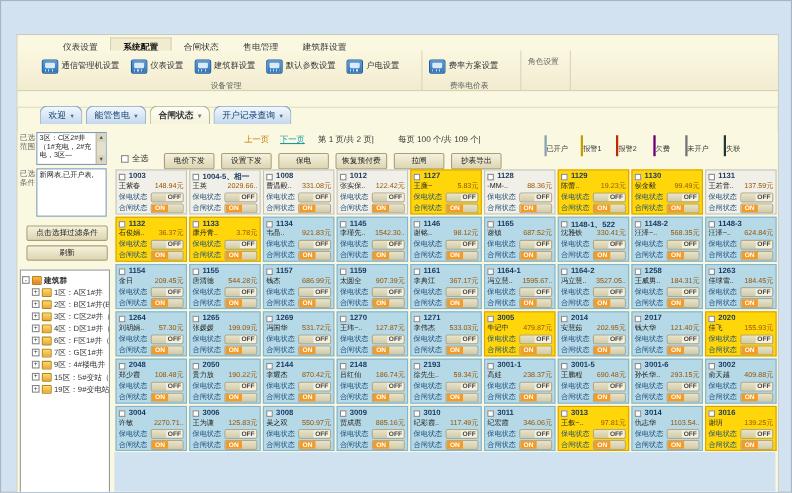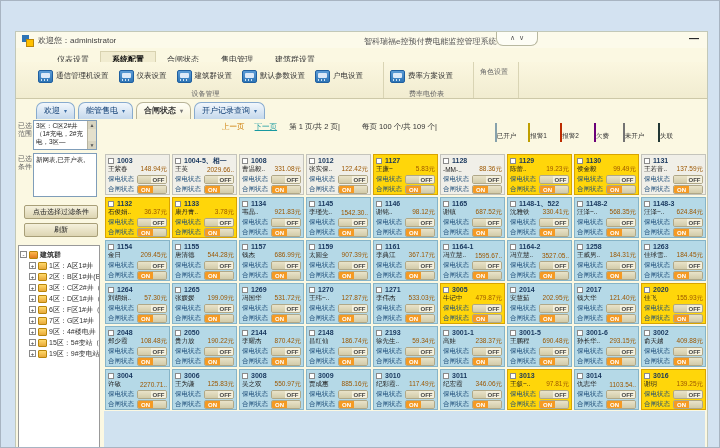--- a/index.html
+++ b/index.html
@@ -25,21 +25,21 @@
   .ribbon{position:relative;height:37px;background:linear-gradient(#fbf7e0,#f1ecd0);border-bottom:1px solid #cdc8a8;display:flex;padding-left:16px;box-sizing:border-box;}
   .rgroup{position:relative;padding:3px 10px 0 6px;border-right:1px solid #d9d4b4;}
   .rgroup-items{display:flex;align-items:center;height:22px;}
   .ritem{display:flex;align-items:center;margin-right:10px;cursor:pointer;}
   .ricon{position:relative;width:13px;height:11px;background:linear-gradient(#5b9bd5,#2e75b6);border:1px solid #1f5fa0;border-radius:2px;margin-right:3px;flex:none;}
   .ricon::after{content:"";position:absolute;left:2px;right:2px;top:2px;bottom:4px;background:#dce9f8;border-radius:1px;}
   .ricon::before{content:"";position:absolute;left:2px;right:2px;bottom:1px;height:2px;background:repeating-linear-gradient(90deg,#cfe2f6 0 1px,transparent 1px 3px);}
   .ritem-label{font-size:7.5px;color:#333;white-space:nowrap;}
   .rgroup-label{text-align:center;font-size:7px;color:#666;padding:2px 0 0;}
   
-  .tabstrip{position:relative;height:36px;background:#fbf8e2;padding-left:20px;padding-top:0;box-sizing:border-box;border-bottom:1px solid #e0dcc0;}
+  .tabstrip{position:relative;height:15px;background:#fbf8e2;padding-left:20px;padding-top:11px;box-sizing:border-box;border-bottom:1px solid #e0dcc0;}
   .tab{display:inline-flex;align-items:center;height:16px;padding:0 7px;margin-right:3px;font-size:8px;color:#0f3e74;background:linear-gradient(#f2f7fc,#c4d8ec);border:1px solid #88abce;border-bottom:none;border-radius:7px 7px 0 0;cursor:pointer;}
   .tab .arrow{font-size:6px;margin-left:4px;color:#3c6ea5;}
   .tab.active{background:linear-gradient(#fffef5,#f6f2da);border-color:#b8b498;color:#333;font-weight:bold;}
   .tab.active .arrow{color:#777;}
   
   .content{position:absolute;left:0;top:87px;width:100%;height:331px;background:#fbf8e2;}
   
   .sidebar{position:absolute;left:0;top:0;width:88px;height:100%;}
   .srow{position:absolute;left:2px;display:flex;}
   .flabel{width:15px;font-size:7px;line-height:8px;color:#666;word-break:break-all;padding-top:2px;flex:none;}
@@ -90,30 +90,20 @@
   .pill.off .ptxt{background:#f4f0dd;color:#444;}
   .pill.on .ptxt{background:#f59a23;color:#fff;}
   .bottomfill{position:absolute;left:0;top:292px;right:0;bottom:0;background:#d0e2f0;}
 </style>
 </head>
 <body>
 
 <div class="screen">
   <div class="app">
 
-    <div class="titlebar">
-      <span class="app-icon">
-          <span class="sq1"></span>
-          <span class="sq2"></span>
-        </span>
-      <span class="welcome">欢迎您：administrator</span>
-      <span class="apptitle">智科瑞福e控预付费电能监控管理系统</span>
-      <span class="collapse-ctl"><span>∧</span><span>∨</span></span>
-      <span class="min-btn">—</span>
-    </div>
 
     <div class="menubar"><span class="menu-item"><span>仪表设置</span></span><span class="menu-item active"><span>系统配置</span></span><span class="menu-item"><span>合闸状态</span></span><span class="menu-item"><span>售电管理</span></span><span class="menu-item"><span>建筑群设置</span></span></div>
 
     <div class="ribbon">
         <div class="rgroup">
     <div class="rgroup-items">
             <span class="ritem">
     <span class="ricon"></span>
     <span class="ritem-label">通信管理机设置</span>
   </span>
@@ -263,20 +253,25 @@
   </span>
             <span class="litem">
     <span class="lswatch" style="background: rgb(154, 154, 154);"></span>
     <span class="llabel">未开户</span>
   </span>
             <span class="litem">
     <span class="lswatch" style="background: rgb(46, 74, 70);"></span>
     <span class="llabel">失联</span>
   </span>
           </div>
+        <div class="btnrow">
+          <span class="cb"></span>
+          <span class="sel-label">全选</span>
+          <span id="tool-buttons"><button class="tool-btn">电价下发</button><button class="tool-btn">设置下发</button><button class="tool-btn">保电</button><button class="tool-btn">恢复预付费</button><button class="tool-btn">拉闸</button><button class="tool-btn">抄表导出</button></span>
+        </div>
         <div class="grid">
             <div class="card white">
     <div class="c-head">
       <span class="cb"></span>
       <span class="cid">1003</span>
     </div>
     <div class="c-name">
       <span class="nm">王紫春</span>
       <span class="amt">148.94元</span>
     </div>

